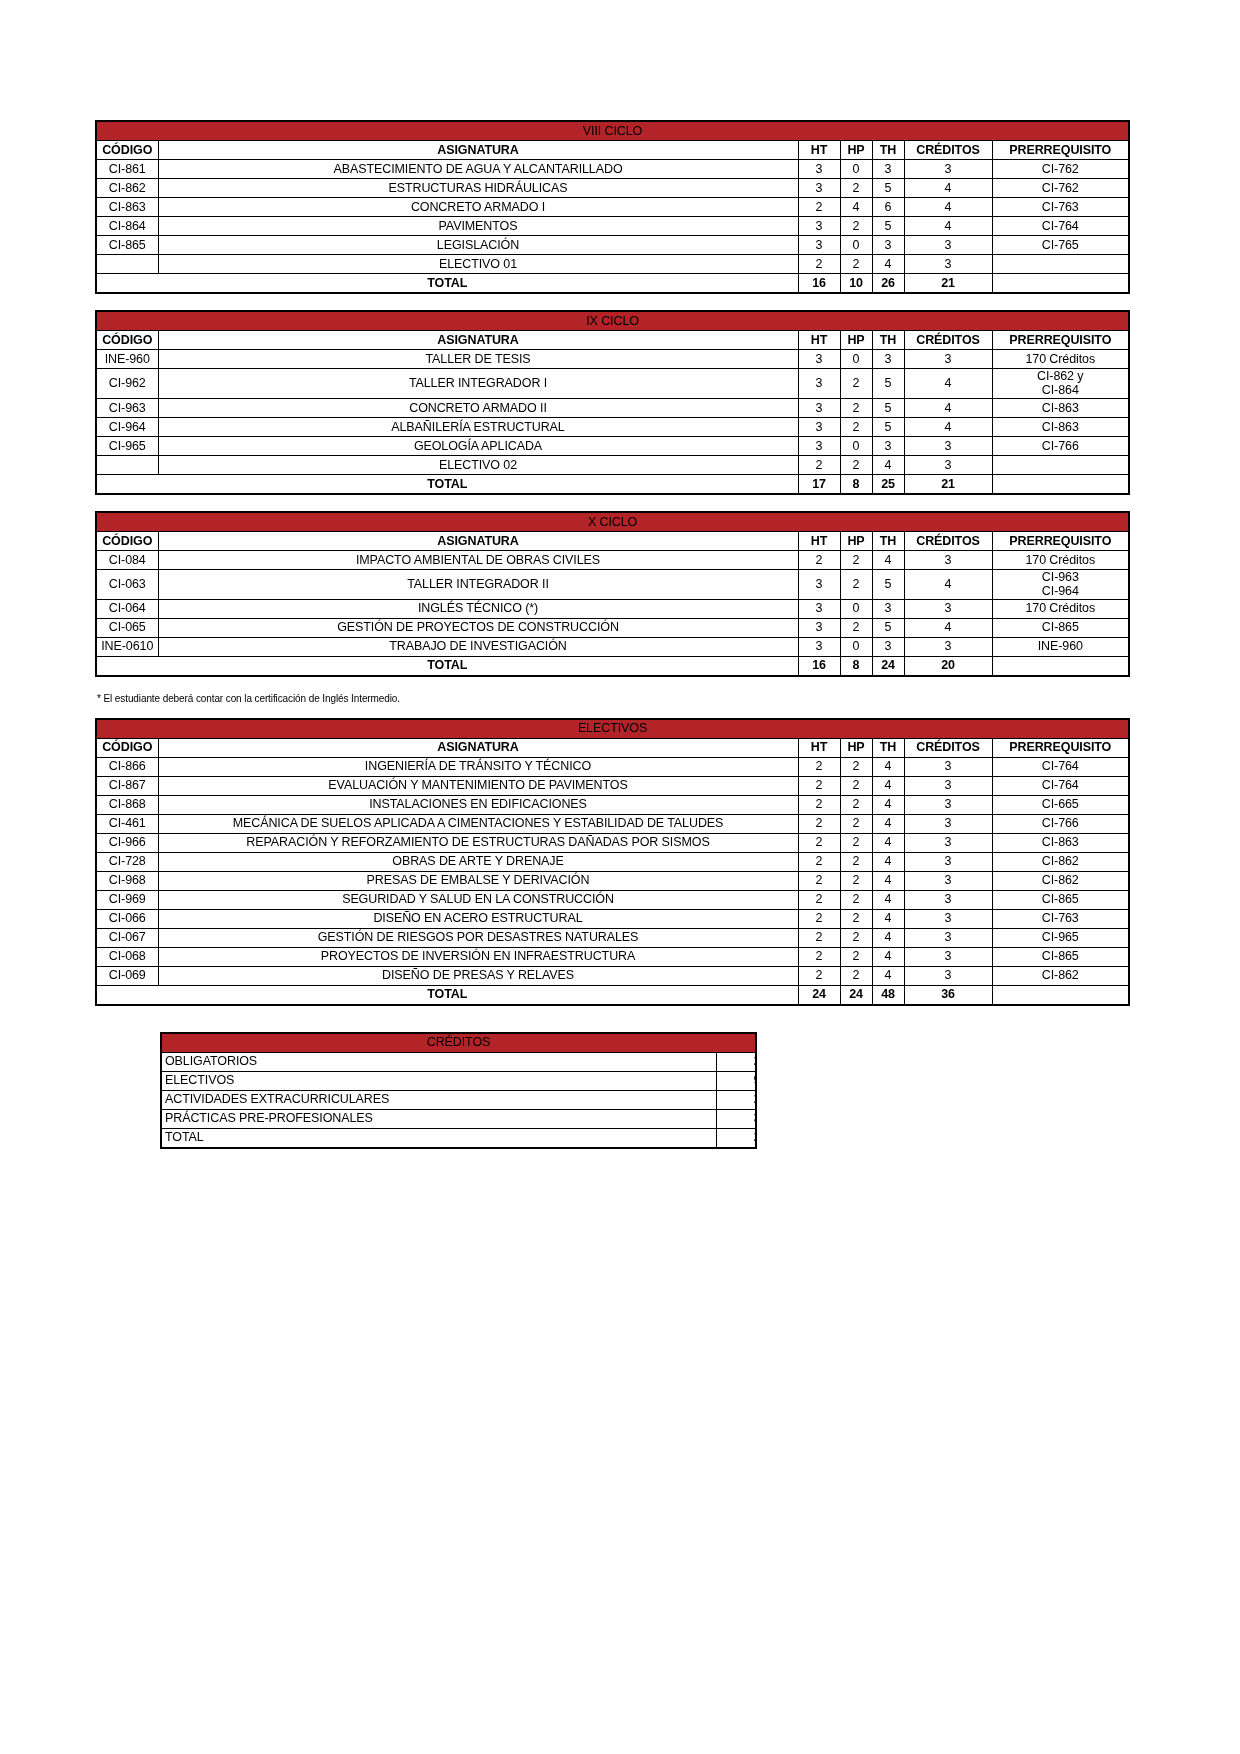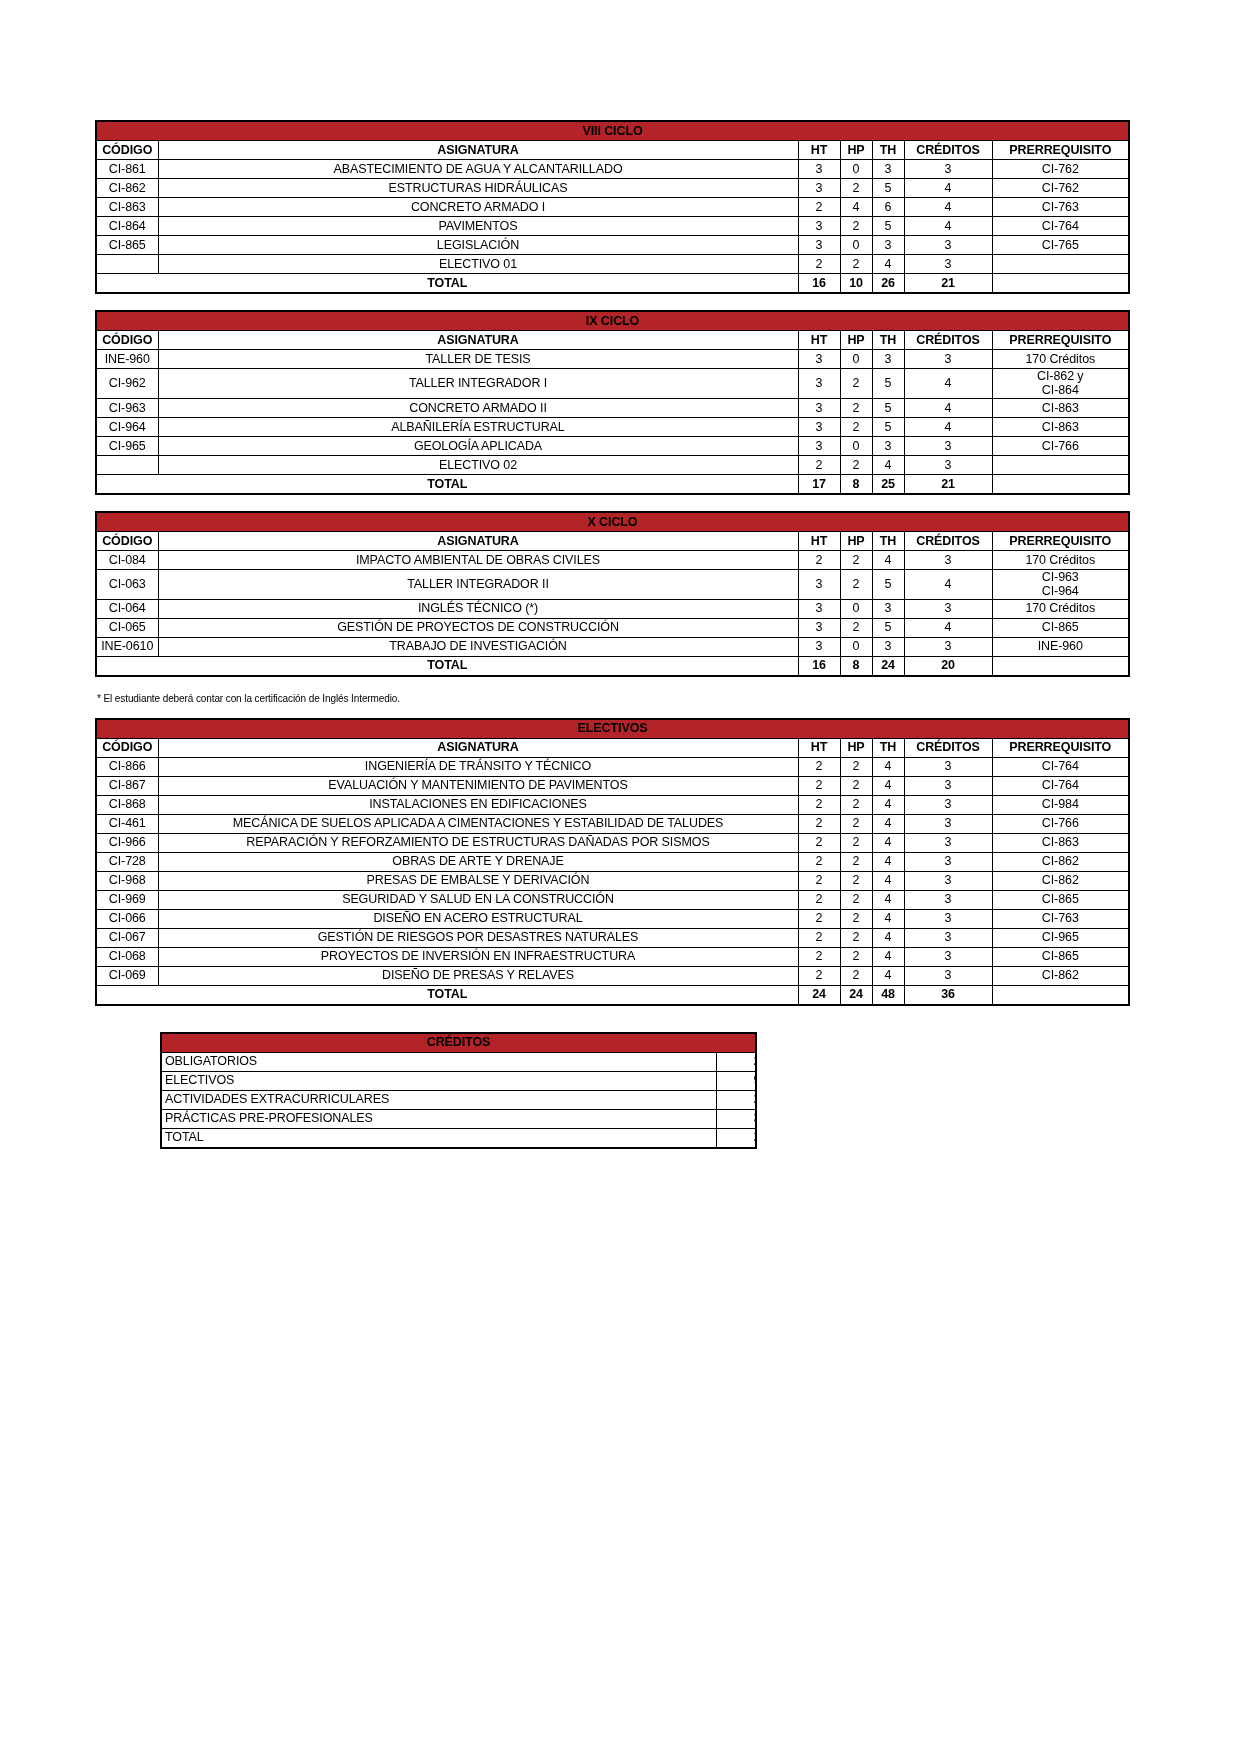--- a/index.html
+++ b/index.html
@@ -2,21 +2,21 @@
 <html style="--accent: #B22428;"><head>
 <meta charset="utf-8">
 <style>
   html,body{margin:0;padding:0;background:#ffffff;}
   body{width:1240px;height:1754px;font-family:"Liberation Sans",sans-serif;color:#000;-webkit-font-smoothing:antialiased;}
   .page{position:relative;width:1240px;height:1754px;background:#fff;overflow:hidden;}
   .content{position:absolute;left:95px;top:120px;width:1033px;}
   .tbl-section{margin-bottom:16px;}
   table.ctable{border-collapse:collapse;table-layout:fixed;width:1033px;border:2px solid #000;}
   table.ctable td{border:1px solid #000;height:18px;padding:0 2px;font-size:12.5px;line-height:1.15;text-align:center;vertical-align:middle;letter-spacing:-0.1px;overflow:hidden;}
-  td.title-cell{background:var(--accent,#B22428);font-weight:700;font-size:12.5px;height:18px;}
+  td.title-cell{background:var(--accent,#B22428);font-weight:400;font-size:12.5px;height:18px;}
   tr.head-row td{font-weight:700;white-space:nowrap;}
   tr.data-row td{white-space:nowrap;}
   td.prereq{white-space:pre-line !important;line-height:1.3;}
   tr.total-row td{font-weight:700;}
   .footnote{font-size:10px;margin:2px 0 14px 2px;letter-spacing:-0.1px;}
   .credits-section{margin-top:26px;margin-left:65px;}
   table.credits{width:595px;}
   table.credits td{text-align:left;}
   table.credits td.title-cell{text-align:center;}
   table.credits td.cred-label{padding-left:3px;}
@@ -333,21 +333,21 @@
                 <td class="">3</td>
                 <td class="prereq">CI-764</td>
               </tr>
               <tr class="data-row">
                 <td class="">CI-868</td>
                 <td class="">INSTALACIONES EN EDIFICACIONES</td>
                 <td class="">2</td>
                 <td class="">2</td>
                 <td class="">4</td>
                 <td class="">3</td>
-                <td class="prereq">CI-984</td>
+                <td class="prereq">CI-665</td>
               </tr>
               <tr class="data-row">
                 <td class="">CI-461</td>
                 <td class="">MECÁNICA DE SUELOS APLICADA A CIMENTACIONES Y ESTABILIDAD DE TALUDES</td>
                 <td class="">2</td>
                 <td class="">2</td>
                 <td class="">4</td>
                 <td class="">3</td>
                 <td class="prereq">CI-766</td>
               </tr>

